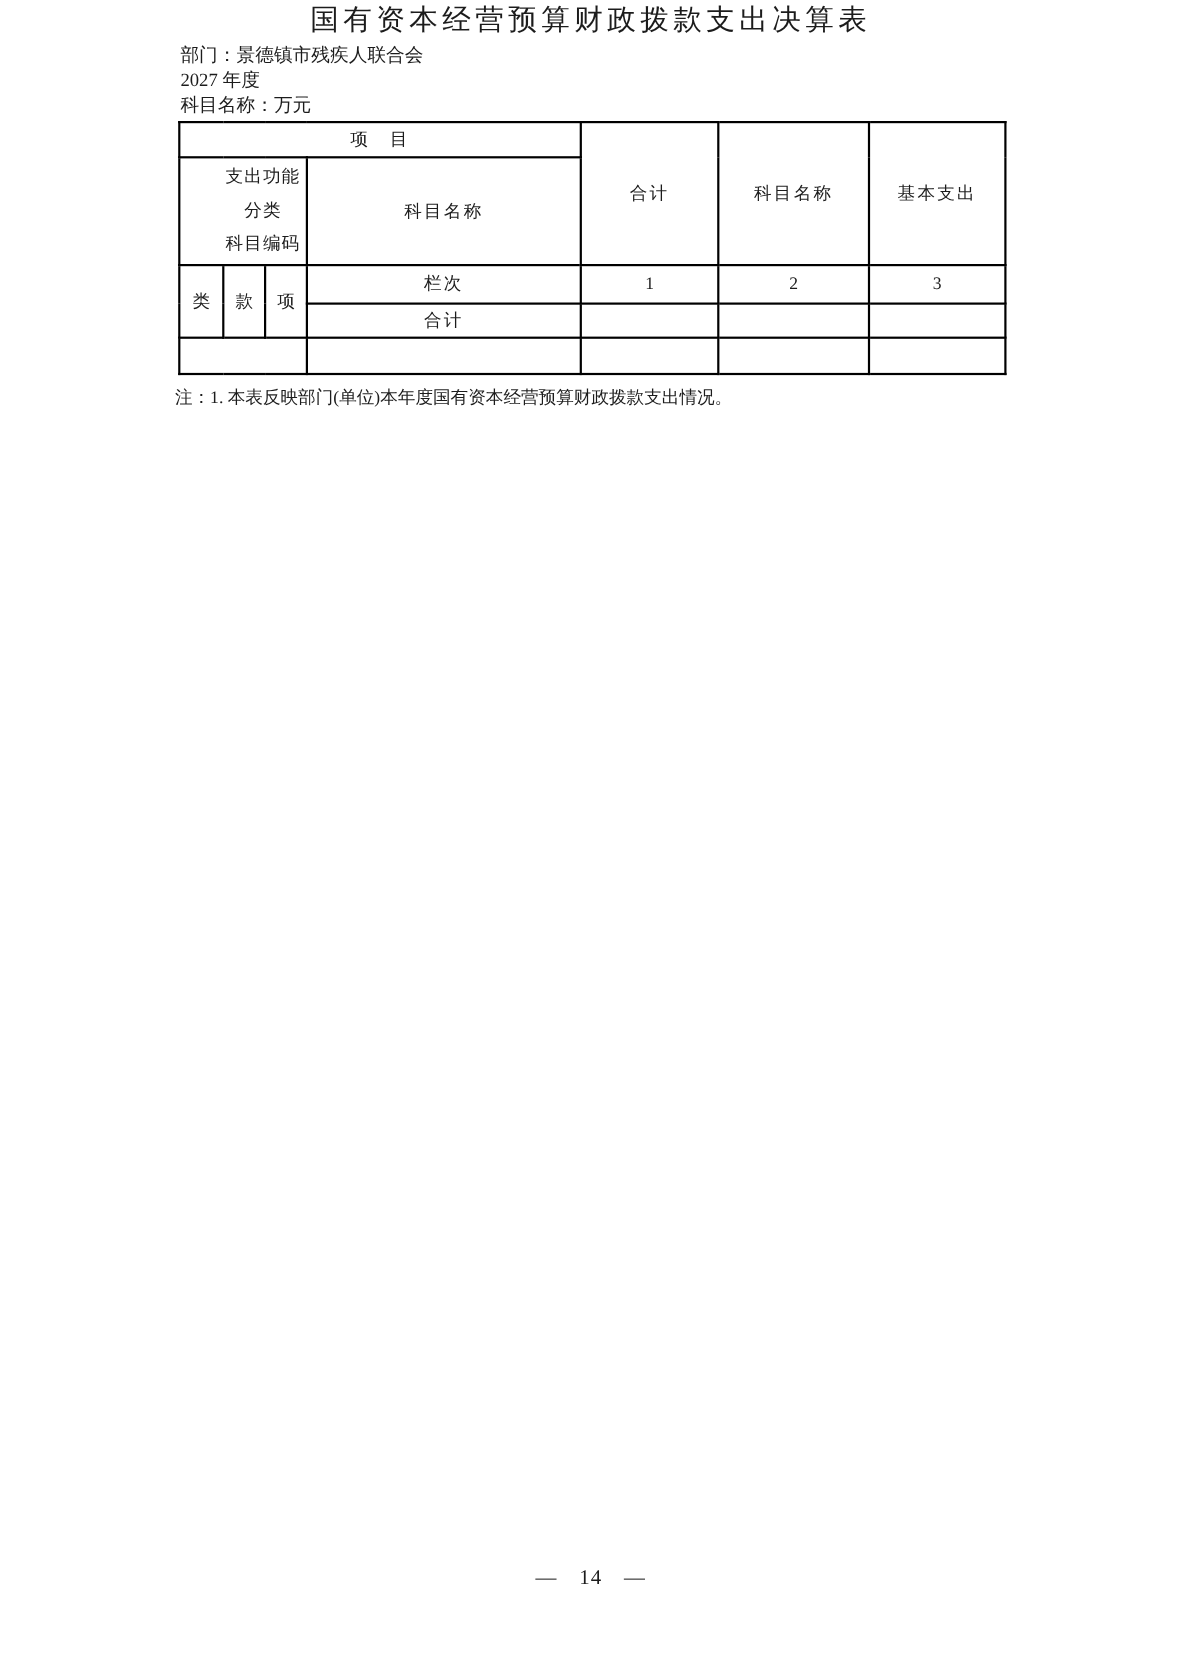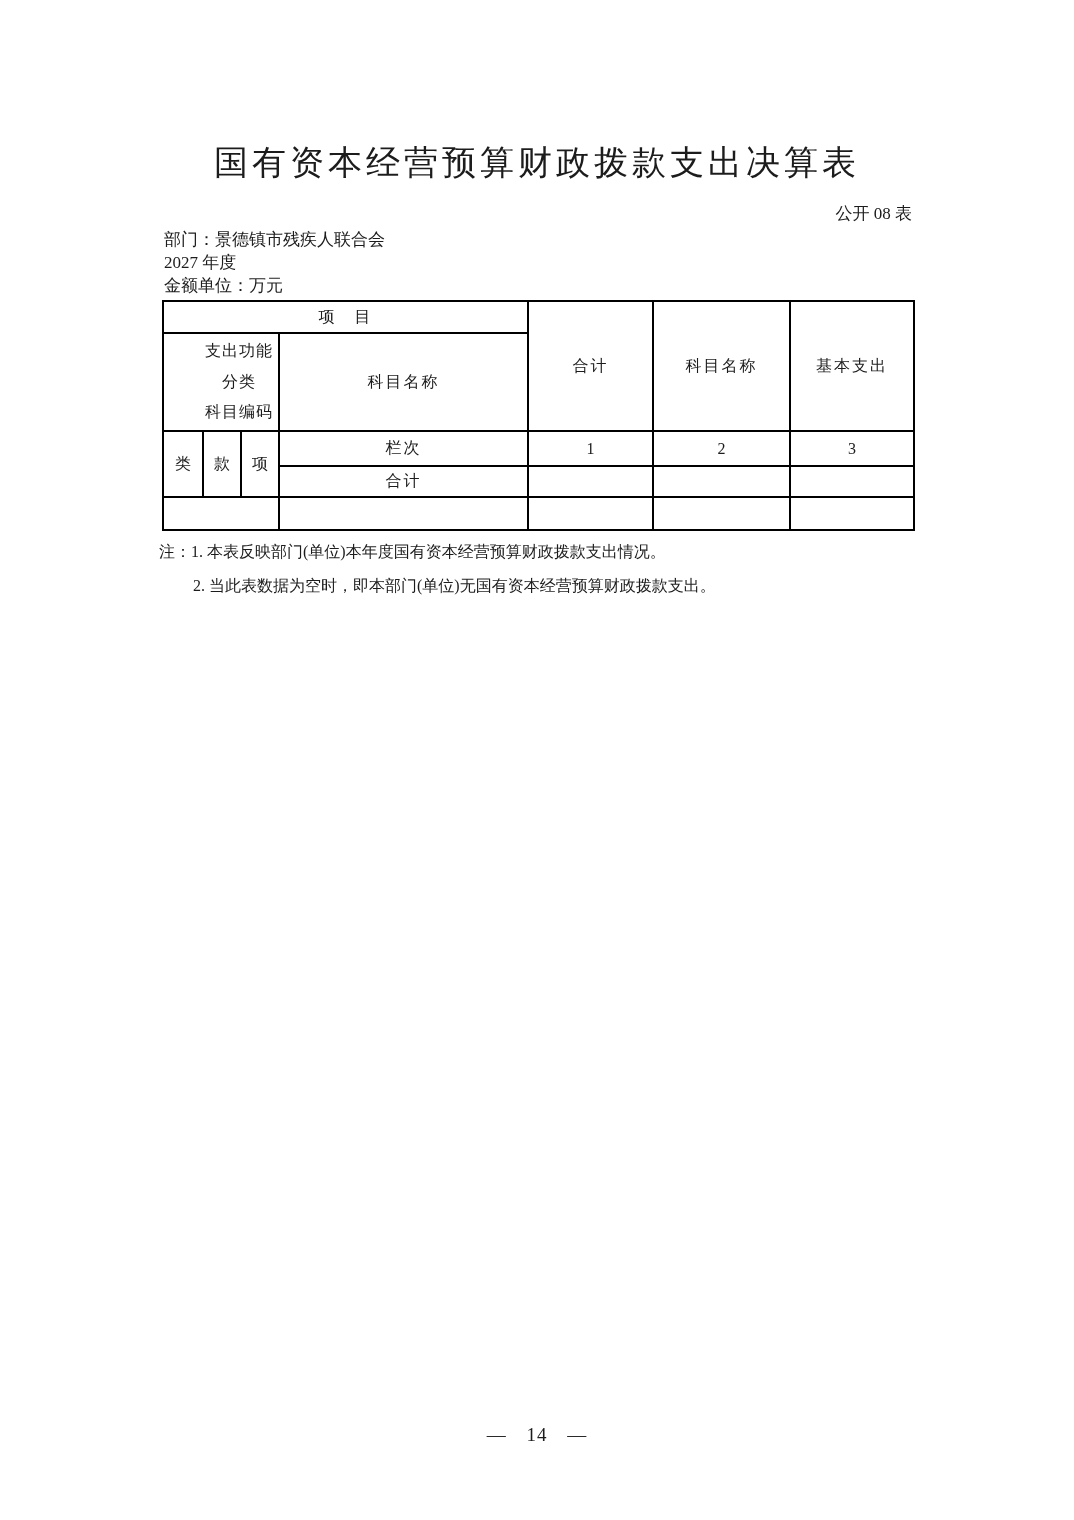--- a/index.html
+++ b/index.html
@@ -7,23 +7,22 @@
     position: relative;
     width: 1074px;
     height: 1520px;
     background: #ffffff;
     font-family: "Liberation Serif", "DejaVu Serif", serif;
     color: #1c1c1c;
     overflow: hidden;
   }
   .doc-title {
     margin: 0;
-    padding-top: 140px;
     text-align: center;
-    font-size: 34px;
+    font-size: 26px;
     font-weight: normal;
     letter-spacing: 4px;
   }
   .table-code {
     width: 748px;
     margin: 16px 0 0 164px;
     text-align: right;
     font-size: 17px;
   }
   .meta-row {
@@ -76,26 +75,25 @@
     letter-spacing: 1px;
   }
 </style>
 </head>
 <body>
 
 <div class="page">
 
   <h1 class="doc-title">国有资本经营预算财政拨款支出决算表</h1>
 
-  <div class="table-code">公开 08 表</div>
 
   <div class="meta-row">
     <span>部门：景德镇市残疾人联合会</span>
     <span>2027 年度</span>
-    <span>金额单位：万元</span>
+    <span>科目名称：万元</span>
   </div>
 
   <table class="budget-table">
     <colgroup>
       <col style="width:40px">
       <col style="width:38px">
       <col style="width:38px">
       <col style="width:249px">
       <col style="width:125px">
       <col style="width:137px">
@@ -135,18 +133,17 @@
       <td></td>
       <td></td>
       <td></td>
       <td></td>
     </tr>
   </tbody>
     </table>
 
   <div class="notes">
     <div>注：1. 本表反映部门(单位)本年度国有资本经营预算财政拨款支出情况。</div>
-    <div class="note-line2">2. 当此表数据为空时，即本部门(单位)无国有资本经营预算财政拨款支出。</div>
   </div>
 
   <div class="page-footer">— 14 —</div>
 
 </div>
 
 </body></html>

